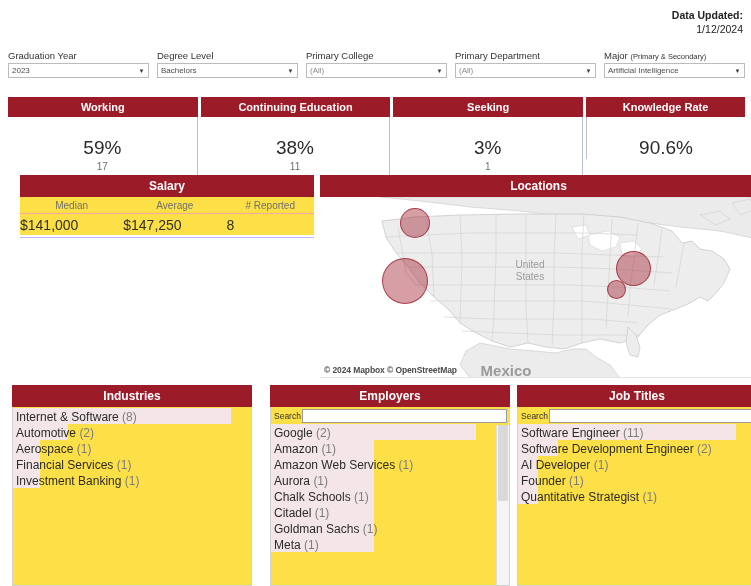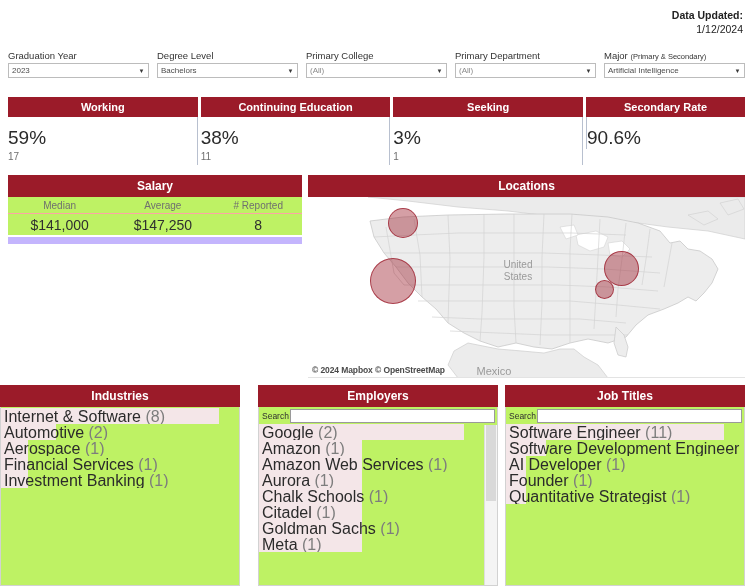--- a/index.html
+++ b/index.html
@@ -63,46 +63,46 @@
     display: flex; gap: 3px;
   }
   .kpi-card { position: relative; }
   .kpi-card.main { flex: 1 1 0; }
   .kpi-head {
     background: #9B1B29; color: #ffffff;
     font-size: 11px; font-weight: 700; text-align: center;
     line-height: 20px; height: 20px;
   }
   .kpi-body {
-    padding-top: 10px;
+    text-align: center; padding-top: 20px;
     border-right: 1px solid #b8c0cf;
   }
   .kpi-card:last-child .kpi-body { border-right: none; }
   .kpi-val { font-size: 19px; color: #2b2b2b; font-weight: 400; line-height: 22px; }
   .kpi-sub { font-size: 10px; color: #6f6f6f; line-height: 16px; }
   .kpi-card.knowledge { width: 159px; }
   .kpi-card.knowledge .kpi-body { border-right: none; border-left: 1px solid #b8c0cf; }
 
   
-  .panel { position: absolute; background: #bef264; }
+  .panel { position: absolute; background: #fde047; margin-left: 12px; }
   .panel-head {
     background: #9B1B29; color: #fff; font-weight: 700;
     font-size: 12px; text-align: center; height: 22px; line-height: 22px;
   }
 
   
   .salary-panel { left: 8px; top: 175px; width: 294px; height: 60px; }
   .salary-table { width: 100%; border-collapse: collapse; }
   .salary-table th {
     font-size: 10px; color: #6f6f6f; font-weight: 400;
     padding: 3px 0 2px; border-bottom: 1px solid #fca5a5;
   }
   .salary-table td {
-    font-size: 14px; color: #2f2f2f; text-align: center;
-    padding: 3px 0 4px; border-bottom: 7px solid #c4b5fd;
+    font-size: 14px; color: #2f2f2f; text-align: left;
+    padding: 3px 0 4px; border-bottom: 1px solid #c4b5fd;
   }
 
   
   .map-panel { left: 308px; top: 175px; width: 437px; height: 203px; }
   .map-canvas {
     position: relative; height: 181px; overflow: hidden;
     background: #ffffff; border-bottom: 1px solid #e3e3e3;
   }
   .map-svg { position: absolute; left: 0; top: 0; }
   .bubble {
@@ -137,21 +137,21 @@
   }
   .search-label { font-size: 8.5px; color: #2f2f2f; padding: 0 1px 0 2px; }
   .search-input {
     flex: 1; height: 14px; border: 1px solid #9a9a9a; background: #fff;
     font-size: 8.5px; padding: 0 2px; color: #333; outline: none;
     font-family: "Liberation Sans", sans-serif;
   }
   .rows { position: relative; }
   .row {
     position: relative; height: 16px; line-height: 18px;
-    font-size: 16px; color: #2b2b2b; white-space: nowrap; overflow: hidden;
+    font-size: 12px; color: #2b2b2b; white-space: nowrap; overflow: hidden;
   }
   .row .bar {
     position: absolute; left: 0; top: 0; height: 18px;
     background: #f4e6e8;
   }
   .row .rowtext { position: relative; padding-left: 3px; }
   .row .cnt { color: #7d7d7d; }
   .scrollbar {
     position: absolute; right: 0; top: 18px; width: 13px; bottom: 0;
     background: #f4f4f4; border-left: 1px solid #dedede;
@@ -227,21 +227,21 @@
         </div>
       </div>
       <div class="kpi-card main">
         <div class="kpi-head">Seeking</div>
         <div class="kpi-body">
           <div class="kpi-val">3%</div>
           <div class="kpi-sub">1</div>
         </div>
       </div>
       <div class="kpi-card knowledge">
-        <div class="kpi-head">Secondary Rate</div>
+        <div class="kpi-head">Knowledge Rate</div>
         <div class="kpi-body">
           <div class="kpi-val">90.6%</div>
         </div>
       </div>
     </div>
 
   <div class="panel salary-panel">
     <div class="panel-head">Salary</div>
     <table class="salary-table">
       <thead>
@@ -309,21 +309,21 @@
         <path d="M308,130 L316,138 L320,150 L318,160 L310,158 L306,146 Z" fill="#ededed" stroke="#c9c9c9" stroke-width="0.7"></path>
 
         <path d="M380,18 L400,14 L410,22 L396,28 Z" fill="#ebebeb" stroke="#cfcfcf" stroke-width="0.6"></path>
         <path d="M412,6 L430,2 L436,12 L420,18 Z" fill="#ebebeb" stroke="#cfcfcf" stroke-width="0.6"></path>
       </svg>
 
       <div class="map-label" style="left:180px; top:62px; width:60px;">
         <span>United</span><br>
         <span>States</span>
       </div>
-      <div class="map-label" style="left:156px; top:168px; width:60px; font-size:11px;">Mexico</div>
+      <div class="map-label" style="left:156px; top:168px; width:60px; font-size:15px;font-weight:bold;">Mexico</div>
 
       <div id="map-bubbles">
           <div class="bubble" style="left: 80px; top: 11px; width: 30px; height: 30px;"></div>
           <div class="bubble" style="left: 62px; top: 61px; width: 46px; height: 46px;"></div>
           <div class="bubble" style="left: 295.5px; top: 53.5px; width: 35px; height: 35px;"></div>
           <div class="bubble" style="left: 286.5px; top: 82.5px; width: 19px; height: 19px;"></div>
         </div>
 
       <div class="map-attrib">© 2024 Mapbox © OpenStreetMap</div>
     </div>

